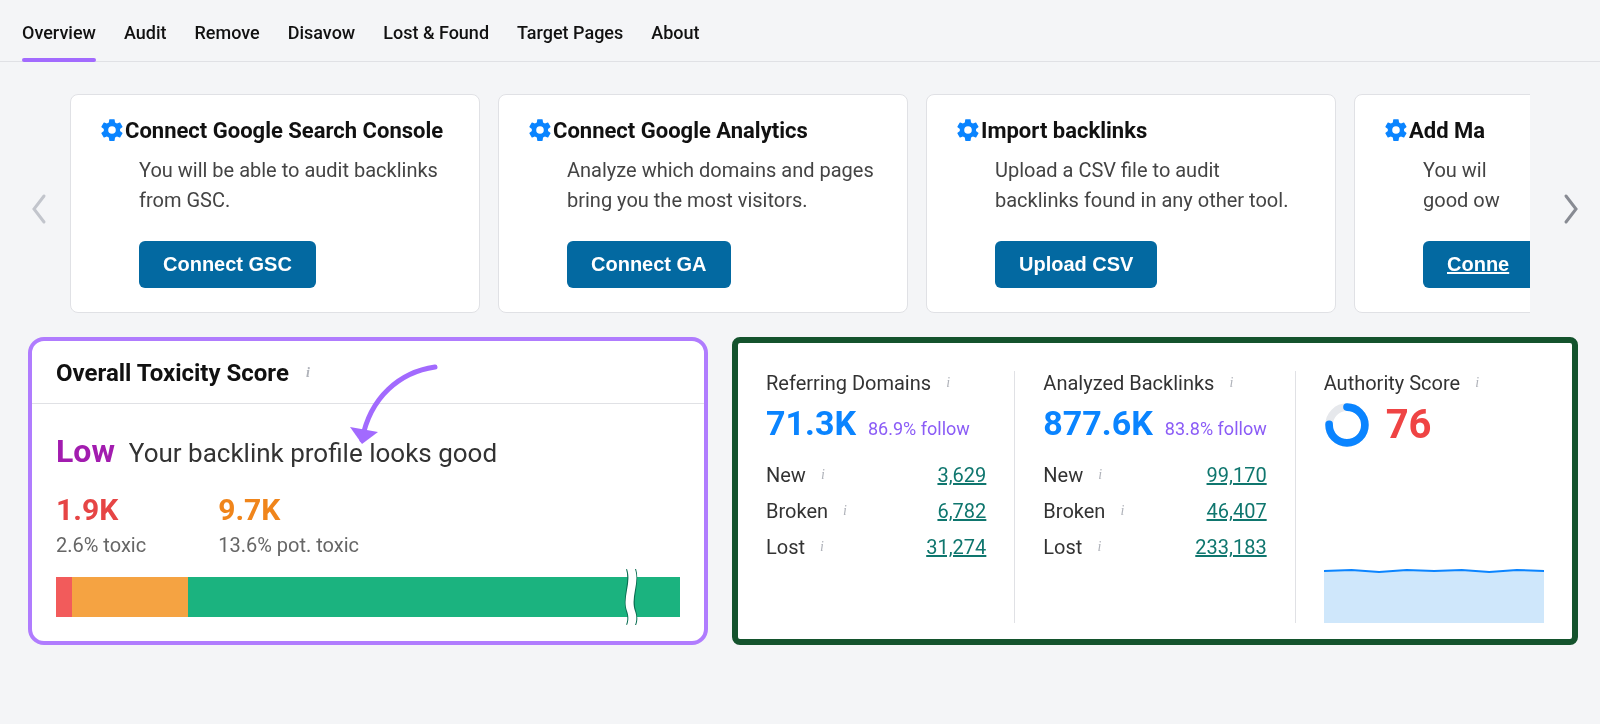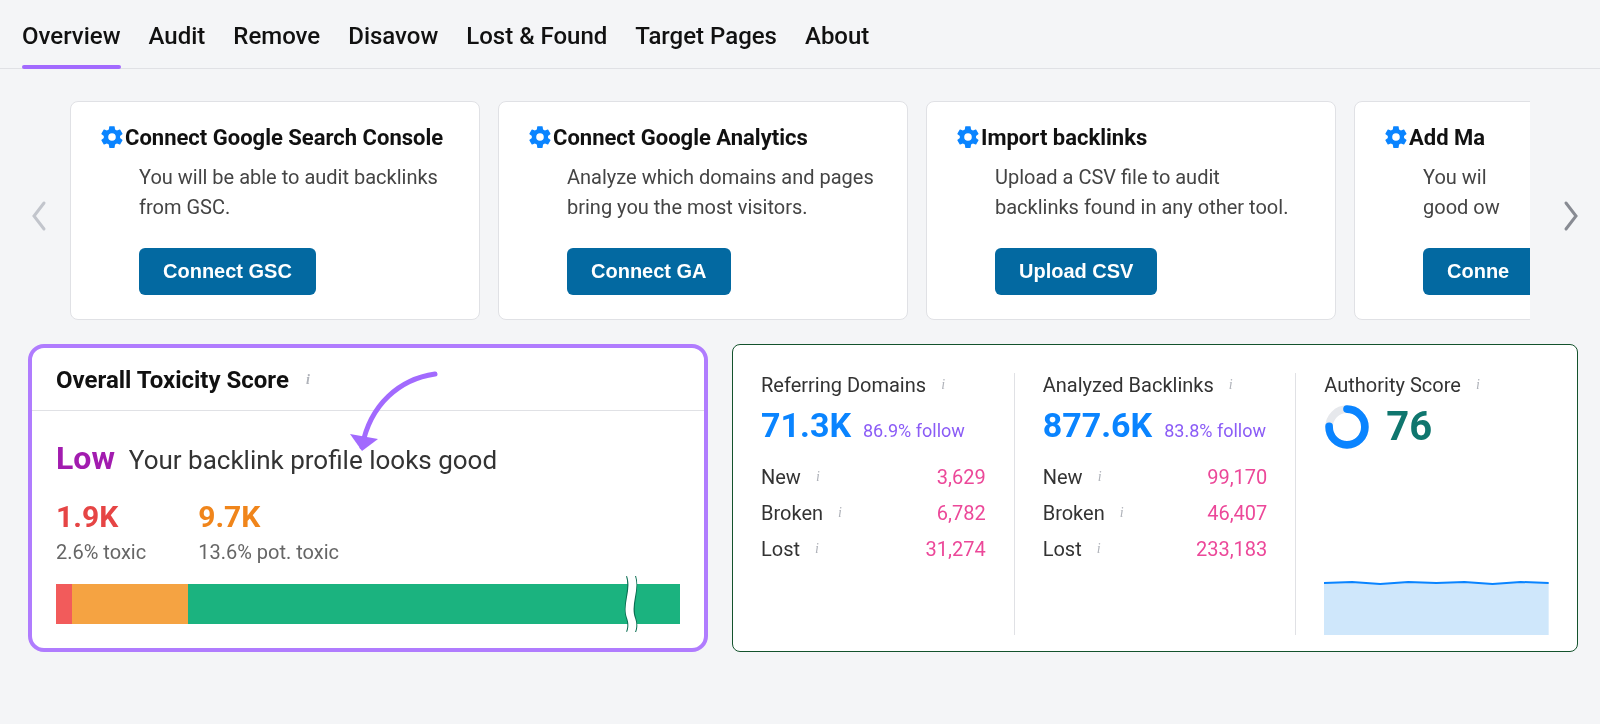--- a/index.html
+++ b/index.html
@@ -10,21 +10,21 @@
     width: 1600px;
     height: 724px;
     overflow: hidden;
   }
   
   .tabs {
     display: flex;
     gap: 28px;
     padding: 22px 22px 0 22px;
     border-bottom: 1px solid #e0e1e5;
-    font-size: 24px;
+    font-size: 18px;
     font-weight: 500;
   }
   .tab {
     padding-bottom: 18px;
     cursor: pointer;
     color: #111;
     position: relative;
   }
   .tab.active::after {
     content: "";
@@ -130,21 +130,21 @@
   .tox-low {
     font-size: 32px;
     font-weight: 700;
     color: #a21caf;
     display: inline-block;
     margin-right: 10px;
   }
   .tox-msg { font-size: 26px; color: #333; }
   .tox-grid {
     display: flex;
-    gap: 52px;
+    gap: 72px;
     margin-top: 22px;
   }
   .tox-col .tox-val { font-size: 30px; font-weight: 700; }
   .tox-col.toxic .tox-val { color: #e64545; }
   .tox-col.pot .tox-val { color: #f0851b; }
   .tox-col.non .tox-val { color: #1bb37f; }
   .tox-col .tox-lab { font-size: 20px; color: #666; margin-top: 6px; white-space: nowrap; }
   .tox-bar {
     margin-top: 20px;
     height: 40px;
@@ -159,21 +159,21 @@
   .tox-seg.green { background: #1bb37f; flex: 1; position: relative; }
   .tox-break {
     position: absolute;
     top: -8px; bottom: -8px; right: 40px;
     width: 16px;
   }
   
   .stats-card {
     flex: 1;
     background: #fff;
-    border: 1px solid #14532d;
+    border: 6px solid #14532d;
     border-radius: 8px;
     margin-left: 24px;
     display: flex;
     padding: 28px 0 16px 0;
     overflow: hidden;
   }
   .stats-col {
     flex: 1;
     padding: 0 28px;
     border-right: 1px solid #e0e1e5;
@@ -186,40 +186,40 @@
     color: #333;
     display: flex;
     align-items: center;
     gap: 8px;
   }
   .stats-big { margin-top: 8px; font-size: 34px; font-weight: 700; color: #0a84ff; display: flex; align-items: baseline; gap: 12px; }
   .stats-follow { font-size: 18px; font-weight: 400; color: #8b5cf6; white-space: nowrap; }
   .stats-rows { margin-top: 14px; }
   .stats-row { display: flex; justify-content: space-between; align-items: center; font-size: 20px; padding: 6px 0; }
   .stats-row .rlabel { color: #333; display: flex; align-items: center; gap: 8px; }
-  .stats-row .rval { color: #ec4899; }
+  .stats-row .rval { color: #0f766e; text-decoration: underline; }
   .info-icon {
     display: inline-flex;
     width: 18px; height: 18px;
     border-radius: 50%;
     color: #b0b3ba;
     font-size: 14px;
     font-style: italic;
     font-family: Georgia, serif;
     align-items: center;
     justify-content: center;
     line-height: 1;
   }
   .auth-score {
     display: flex;
     align-items: center;
     gap: 16px;
     margin-top: 6px;
   }
-  .auth-num { font-size: 40px; font-weight: 700; color: #0f766e; }
+  .auth-num { font-size: 40px; font-weight: 700; color: #ef4444; }
   .donut { width: 46px; height: 46px; }
   .spark-wrap {
     margin-top: auto;
     height: 80px;
     width: 100%;
   }
 </style>
 </head>
 <body>
 
@@ -297,21 +297,21 @@
         <span class="gear-icon">
           <svg viewBox="0 0 24 24" width="26" height="26">
               <path fill="#0a84ff" d="M19.4 13a7.6 7.6 0 0 0 .06-1 7.6 7.6 0 0 0-.06-1l2.11-1.65a.5.5 0 0 0 .12-.64l-2-3.46a.5.5 0 0 0-.6-.22l-2.49 1a7.3 7.3 0 0 0-1.73-1l-.38-2.65A.5.5 0 0 0 13.94 2h-4a.5.5 0 0 0-.49.42L9.07 5.07a7.3 7.3 0 0 0-1.73 1l-2.49-1a.5.5 0 0 0-.6.22l-2 3.46a.5.5 0 0 0 .12.64L4.48 11a7.6 7.6 0 0 0-.06 1 7.6 7.6 0 0 0 .06 1l-2.11 1.65a.5.5 0 0 0-.12.64l2 3.46a.5.5 0 0 0 .6.22l2.49-1a7.3 7.3 0 0 0 1.73 1l.38 2.65a.5.5 0 0 0 .49.42h4a.5.5 0 0 0 .49-.42l.38-2.65a7.3 7.3 0 0 0 1.73-1l2.49 1a.5.5 0 0 0 .6-.22l2-3.46a.5.5 0 0 0-.12-.64ZM12 15.5A3.5 3.5 0 1 1 15.5 12 3.5 3.5 0 0 1 12 15.5Z"></path>
             </svg>
         </span>
         <span>Add Ma</span>
       </div>
       <div class="card-desc" style="white-space:pre-line;">You wil
 good ow</div>
       <div class="card-btn-row">
-        <button class="btn" style="border-top-right-radius:0;border-bottom-right-radius:0;">Conne</button>
+        <button class="btn" style="border-top-right-radius:0;border-bottom-right-radius:0;text-decoration:underline;">Conne</button>
       </div>
     </div>
   </div>
 
   <svg class="arrow-svg" viewBox="0 0 110 100">
     <path d="M95 5 C 60 10, 30 35, 22 78" stroke="#A26AFE" stroke-width="5" fill="none" stroke-linecap="round"></path>
     <path d="M10 65 L22 82 L38 70 Z" fill="#A26AFE"></path>
   </svg>
 </div>
 

